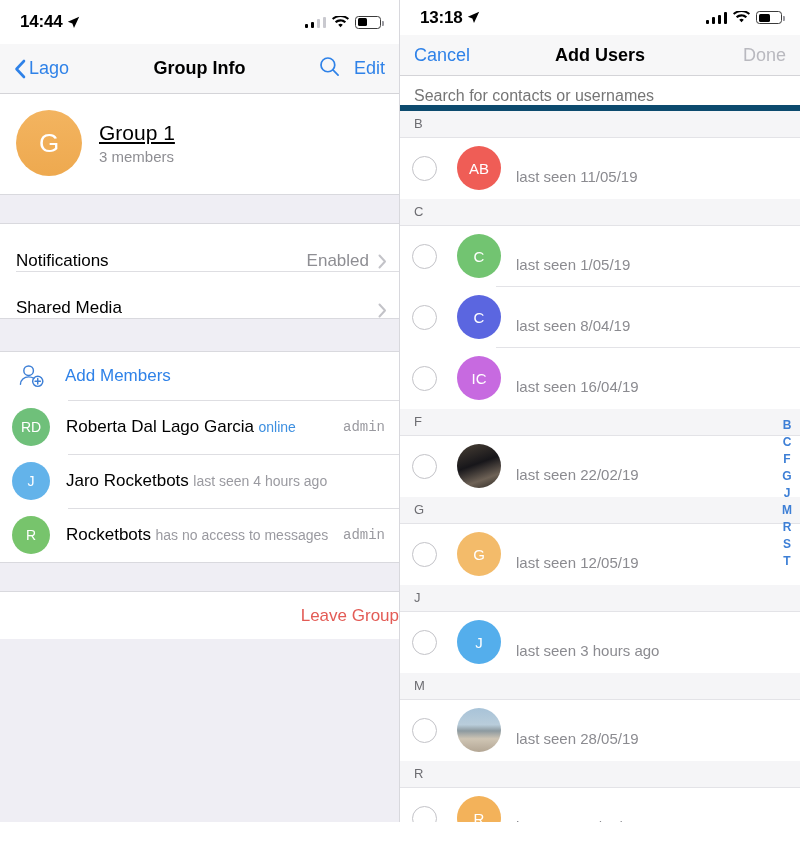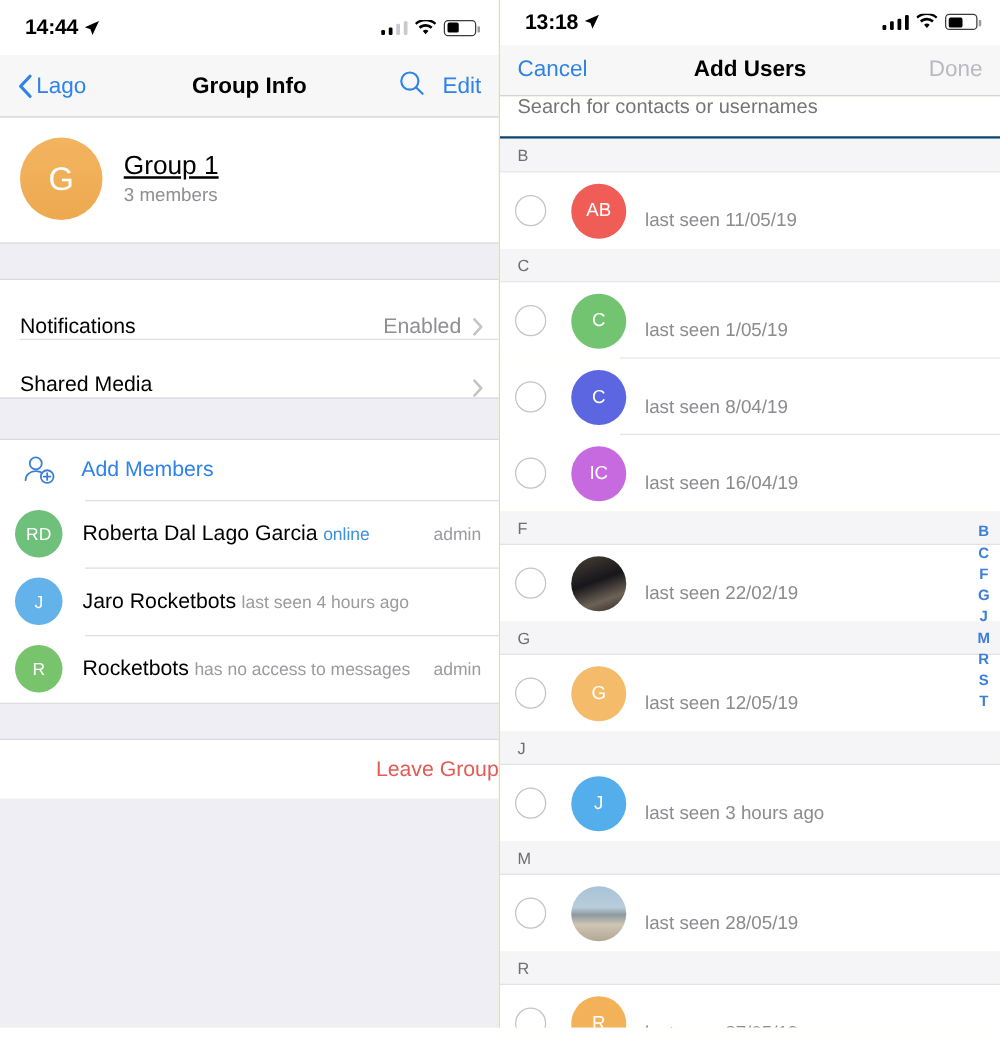--- a/index.html
+++ b/index.html
@@ -93,30 +93,30 @@
   .addmem-label { font-size:17px; color:#2f82e8; margin-left:13px; }
   .m-avatar {
     width:38px; height:38px; border-radius:50%; flex:0 0 auto;
     color:#fff; font-size:14px; display:flex; align-items:center; justify-content:center;
     margin-left:2px;
   }
   .m-text { margin-left:16px; min-width:0; }
   .m-name { font-size:17px; color:#000; white-space:nowrap; margin-bottom:1px; }
   .m-status { font-size:14px; color:#9a9aa0; white-space:nowrap; }
   .m-status.online { color:#3d8fe0; }
-  .m-badge { margin-left:auto; font-size:14px; color:#9a9aa0; padding-left:8px; }
+  .m-badge { margin-left:auto; font-size:14px; color:#9a9aa0; padding-left:8px;font-family:Liberation Mono, monospace; }
 
   .leave { background:#fff; height:47px; display:flex; align-items:center; justify-content:flex-end; }
   .leave-label { font-size:17px; color:#e35b55; }
   .filler { background:#efeef4; flex:1; }
   .panel-inner { display:flex; flex-direction:column; height:849px; }
 
   
-  .searchbar { background:#fff; height:42px; display:flex; align-items:flex-start; padding:0 14px;
-    border-bottom:2px solid #0c4a6e; }
+  .searchbar { background:#fff; height:42px; display:flex; align-items:flex-end; padding:0 14px;
+    border-bottom:6px solid #0c4a6e; }
   .search-input { font-size:16px; color:#b9b9bf; background:transparent; border:0; outline:none; width:100%;
     font-family:"Liberation Sans", sans-serif; }
   .sec-head {
     height:27px; background:#f5f5f7; display:flex; align-items:center; padding-left:14px;
     font-size:13px; color:#6d6d72; border-bottom:1px solid #e3e3e7;
   }
   .contact-row {
     height:61px; background:#fff; display:flex; align-items:center; padding-left:12px; position:relative;
   }
   .contact-row::after {

